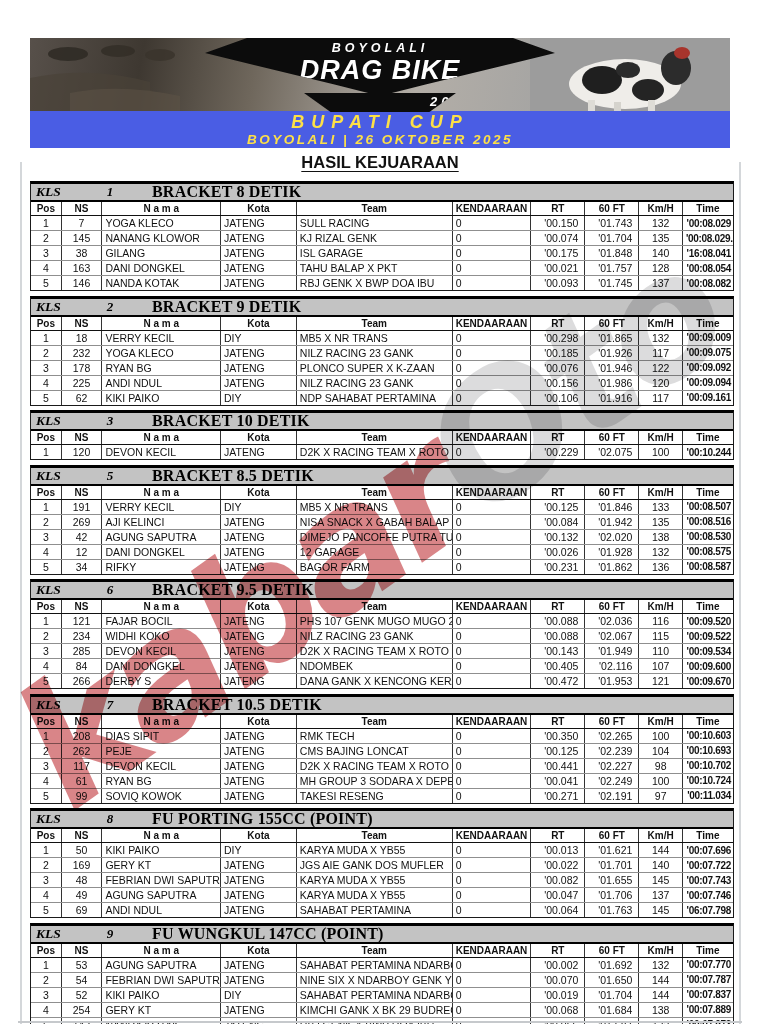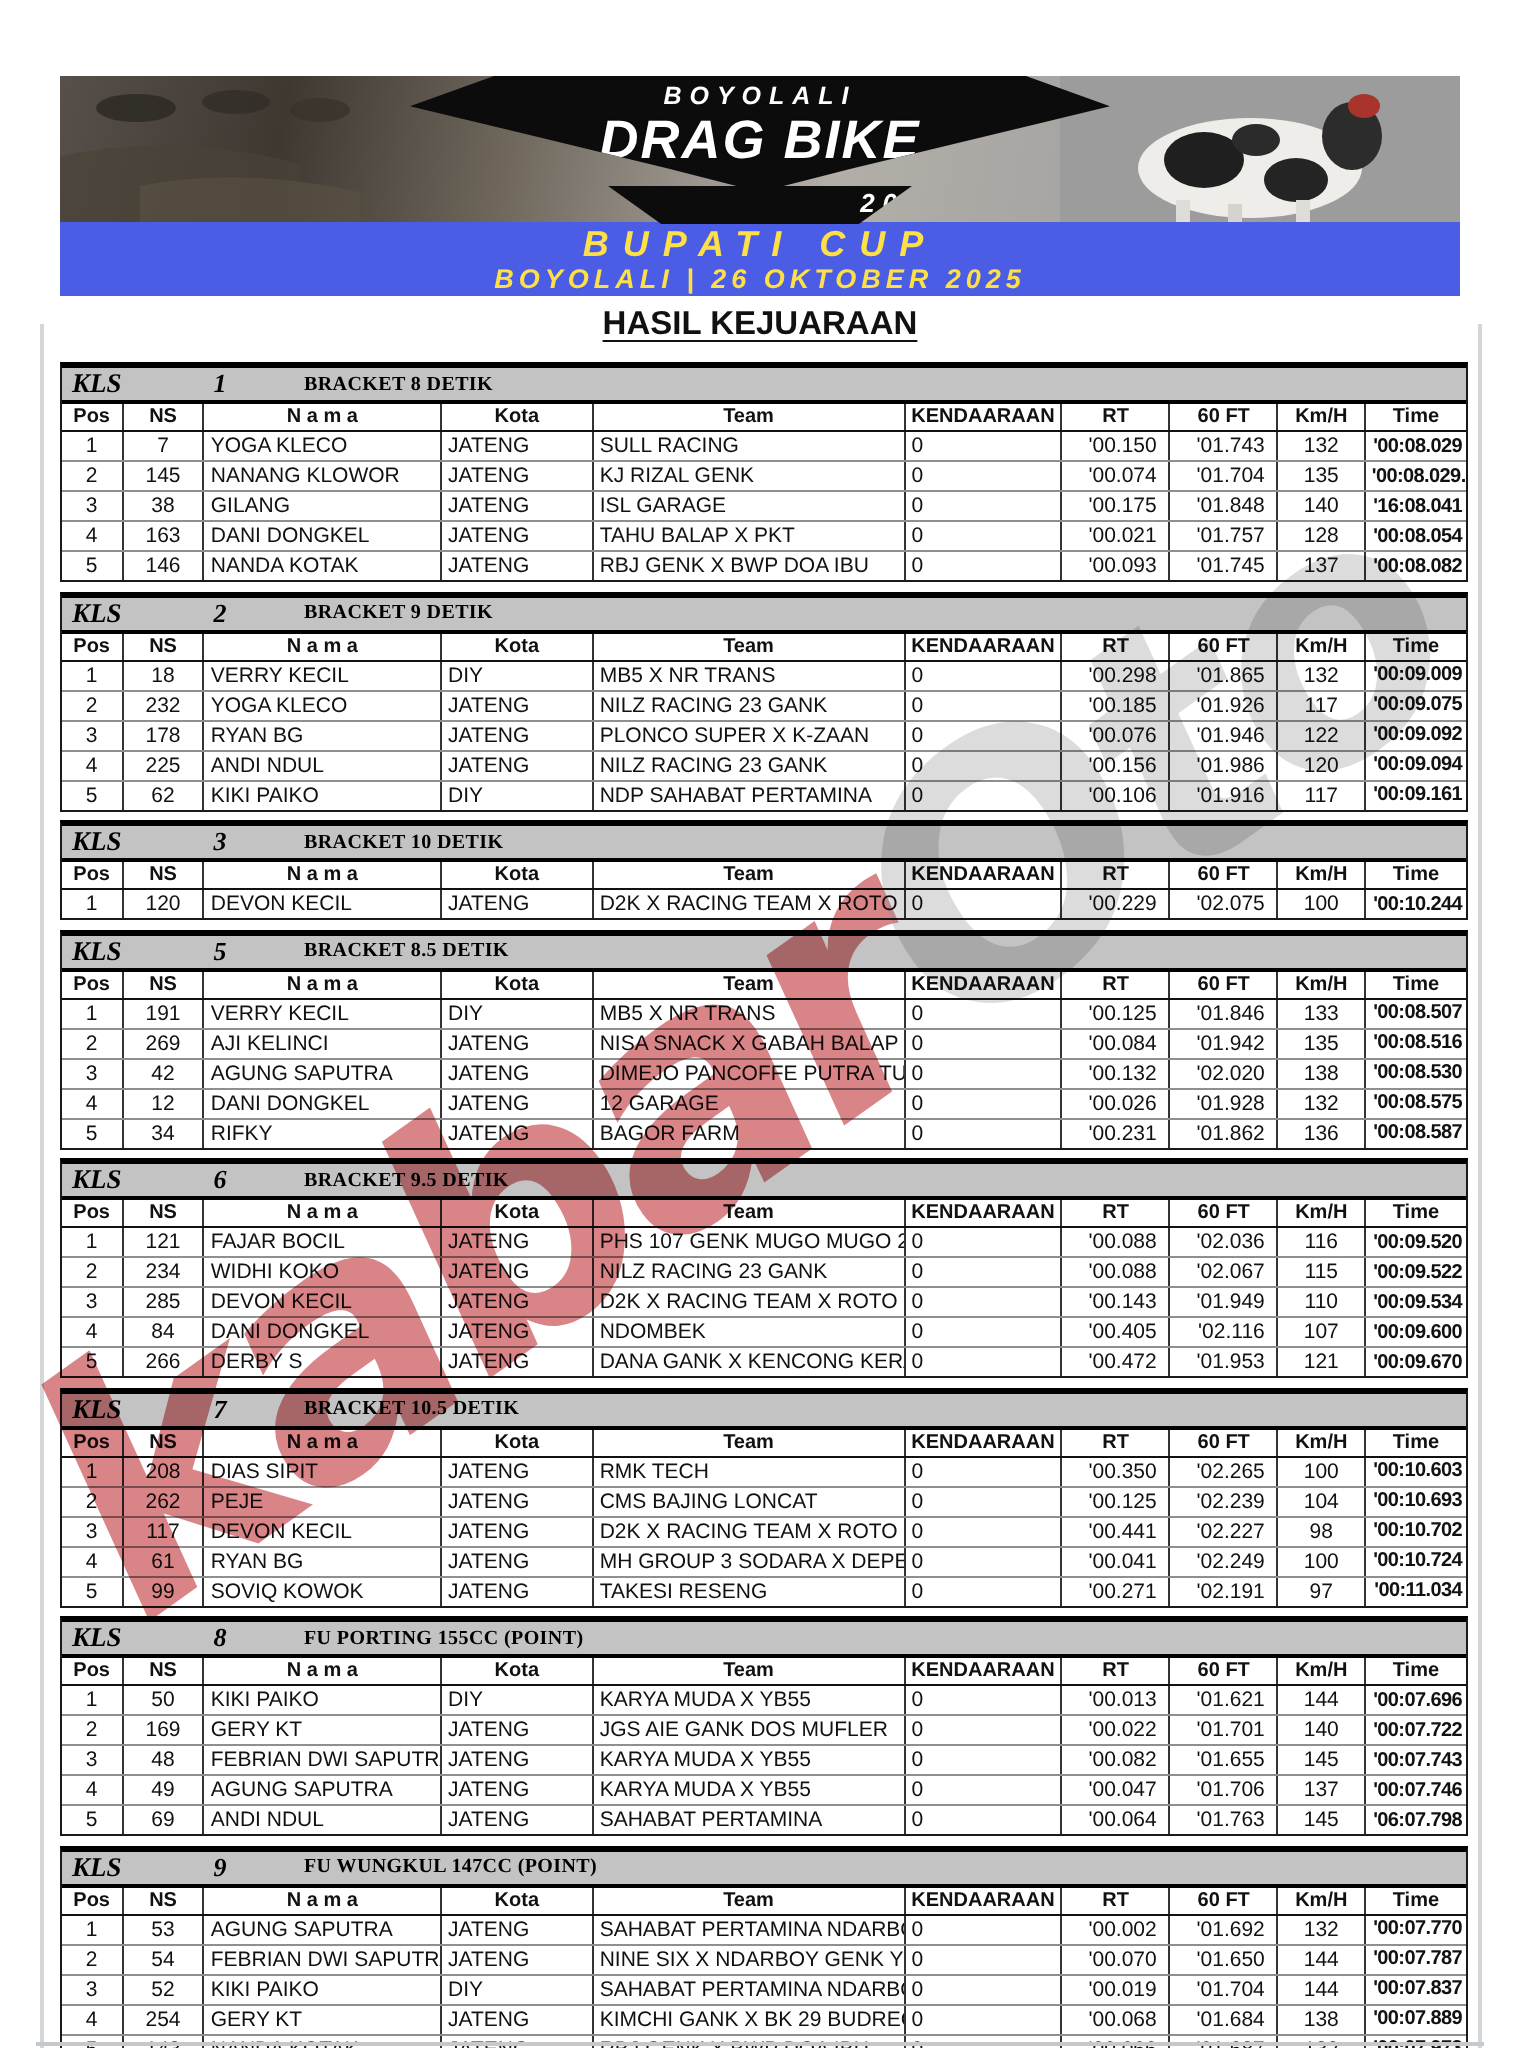--- a/index.html
+++ b/index.html
@@ -33,21 +33,21 @@
   .page-title{position:absolute;top:153px;left:0;width:100%;text-align:center;font-weight:bold;font-size:16.5px;}
   .page-title span{text-decoration:underline;text-underline-offset:3px;}
 
   
   #tables-root{position:absolute;left:30px;top:181px;width:704px;}
   section.tbl{border:1.5px solid #1a1a1a;border-top:3.5px solid #000;margin-bottom:4.5px;background:#fff;}
   .kls-row{height:16px;background:#c3c3c3;border-bottom:2px solid #000;display:flex;align-items:center;
     font-family:"Liberation Serif",serif;font-weight:bold;color:#000000;}
   .kls-label{font-style:italic;font-size:13.5px;padding-left:5px;width:48px;}
   .kls-num{font-style:italic;font-size:13px;width:52px;text-align:center;}
-  .kls-title{font-size:10px;padding-left:16px;letter-spacing:.2px;font-family:Liberation Serif, serif;}
+  .kls-title{font-size:16px;padding-left:16px;letter-spacing:.2px;font-family:Liberation Serif, serif;}
   table{width:100%;border-collapse:collapse;table-layout:fixed;}
   th{height:13px;font-size:10px;font-weight:bold;text-align:center;padding:0;
      border-right:1px solid #333;border-bottom:1.5px solid #111;white-space:nowrap;overflow:hidden;}
   th:last-child,td:last-child{border-right:none;}
   td{height:14px;font-size:10.5px;padding:0 3px;border-right:1px solid #333;border-bottom:1px solid #8f8f8f;
      white-space:nowrap;overflow:hidden;}
   tbody tr:last-child td{border-bottom:none;}
   td.c0,td.c1,td.c8{text-align:center;}
   td.c2,td.c3,td.c4,td.c5{text-align:left;}
   td.c6,td.c7{text-align:right;padding-right:6px;}

